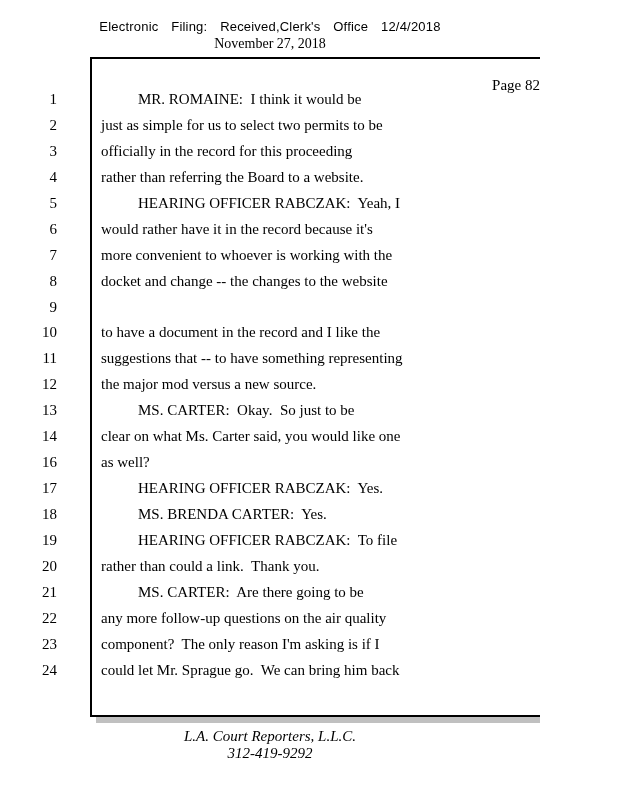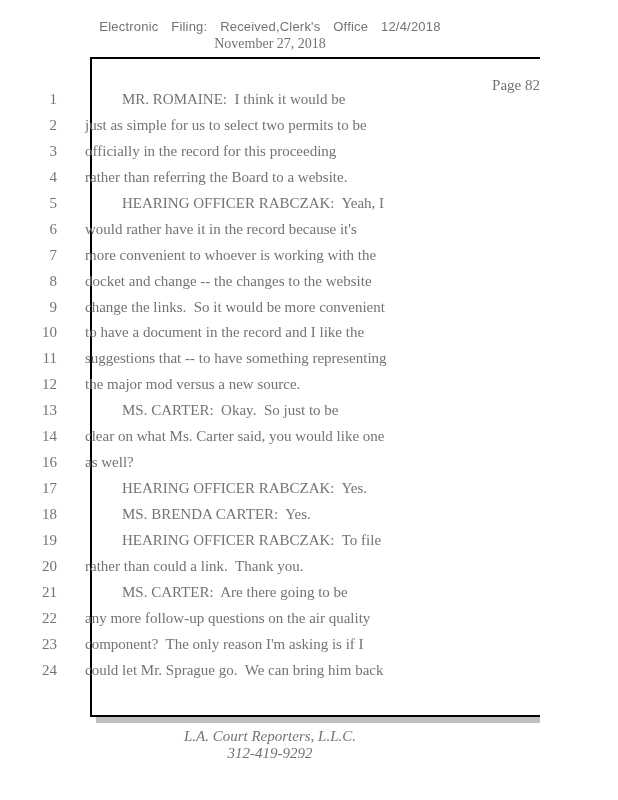--- a/index.html
+++ b/index.html
@@ -2,21 +2,21 @@
 <html><head>
 <meta charset="utf-8">
 <style>
   * { margin: 0; padding: 0; box-sizing: border-box; }
   html, body { background: #ffffff; }
   .page-container {
     position: relative;
     width: 540px;
     height: 800px;
     background: #ffffff;
-    color: #737373;
+    color: #000000;
     font-family: "Liberation Serif", serif;
     overflow: hidden;
   }
   .header {
     position: absolute;
     top: 19px;
     left: 0;
     width: 100%;
     text-align: center;
   }
@@ -61,21 +61,21 @@
     align-items: baseline;
   }
   .line-num {
     flex: 0 0 57px;
     width: 57px;
     text-align: right;
     font-size: 15px;
     line-height: 25.94px;
   }
   .line-text {
-    margin-left: 28px;
+    margin-left: 44px;
     font-size: 15px;
     line-height: 25.94px;
     white-space: pre;
   }
   .line-text.indent {
     padding-left: 37px;
   }
   .footer {
     position: absolute;
     top: 728px;
@@ -137,21 +137,20 @@
       <span class="line-text">more convenient to whoever is working with the</span>
     </div>
 
     <div class="line-row">
       <span class="line-num">8</span>
       <span class="line-text">docket and change -- the changes to the website</span>
     </div>
 
     <div class="line-row">
       <span class="line-num">9</span>
-      <span class="line-text">change the links.  So it would be more convenient</span>
     </div>
 
     <div class="line-row">
       <span class="line-num">10</span>
       <span class="line-text">to have a document in the record and I like the</span>
     </div>
 
     <div class="line-row">
       <span class="line-num">11</span>
       <span class="line-text">suggestions that -- to have something representing</span>

